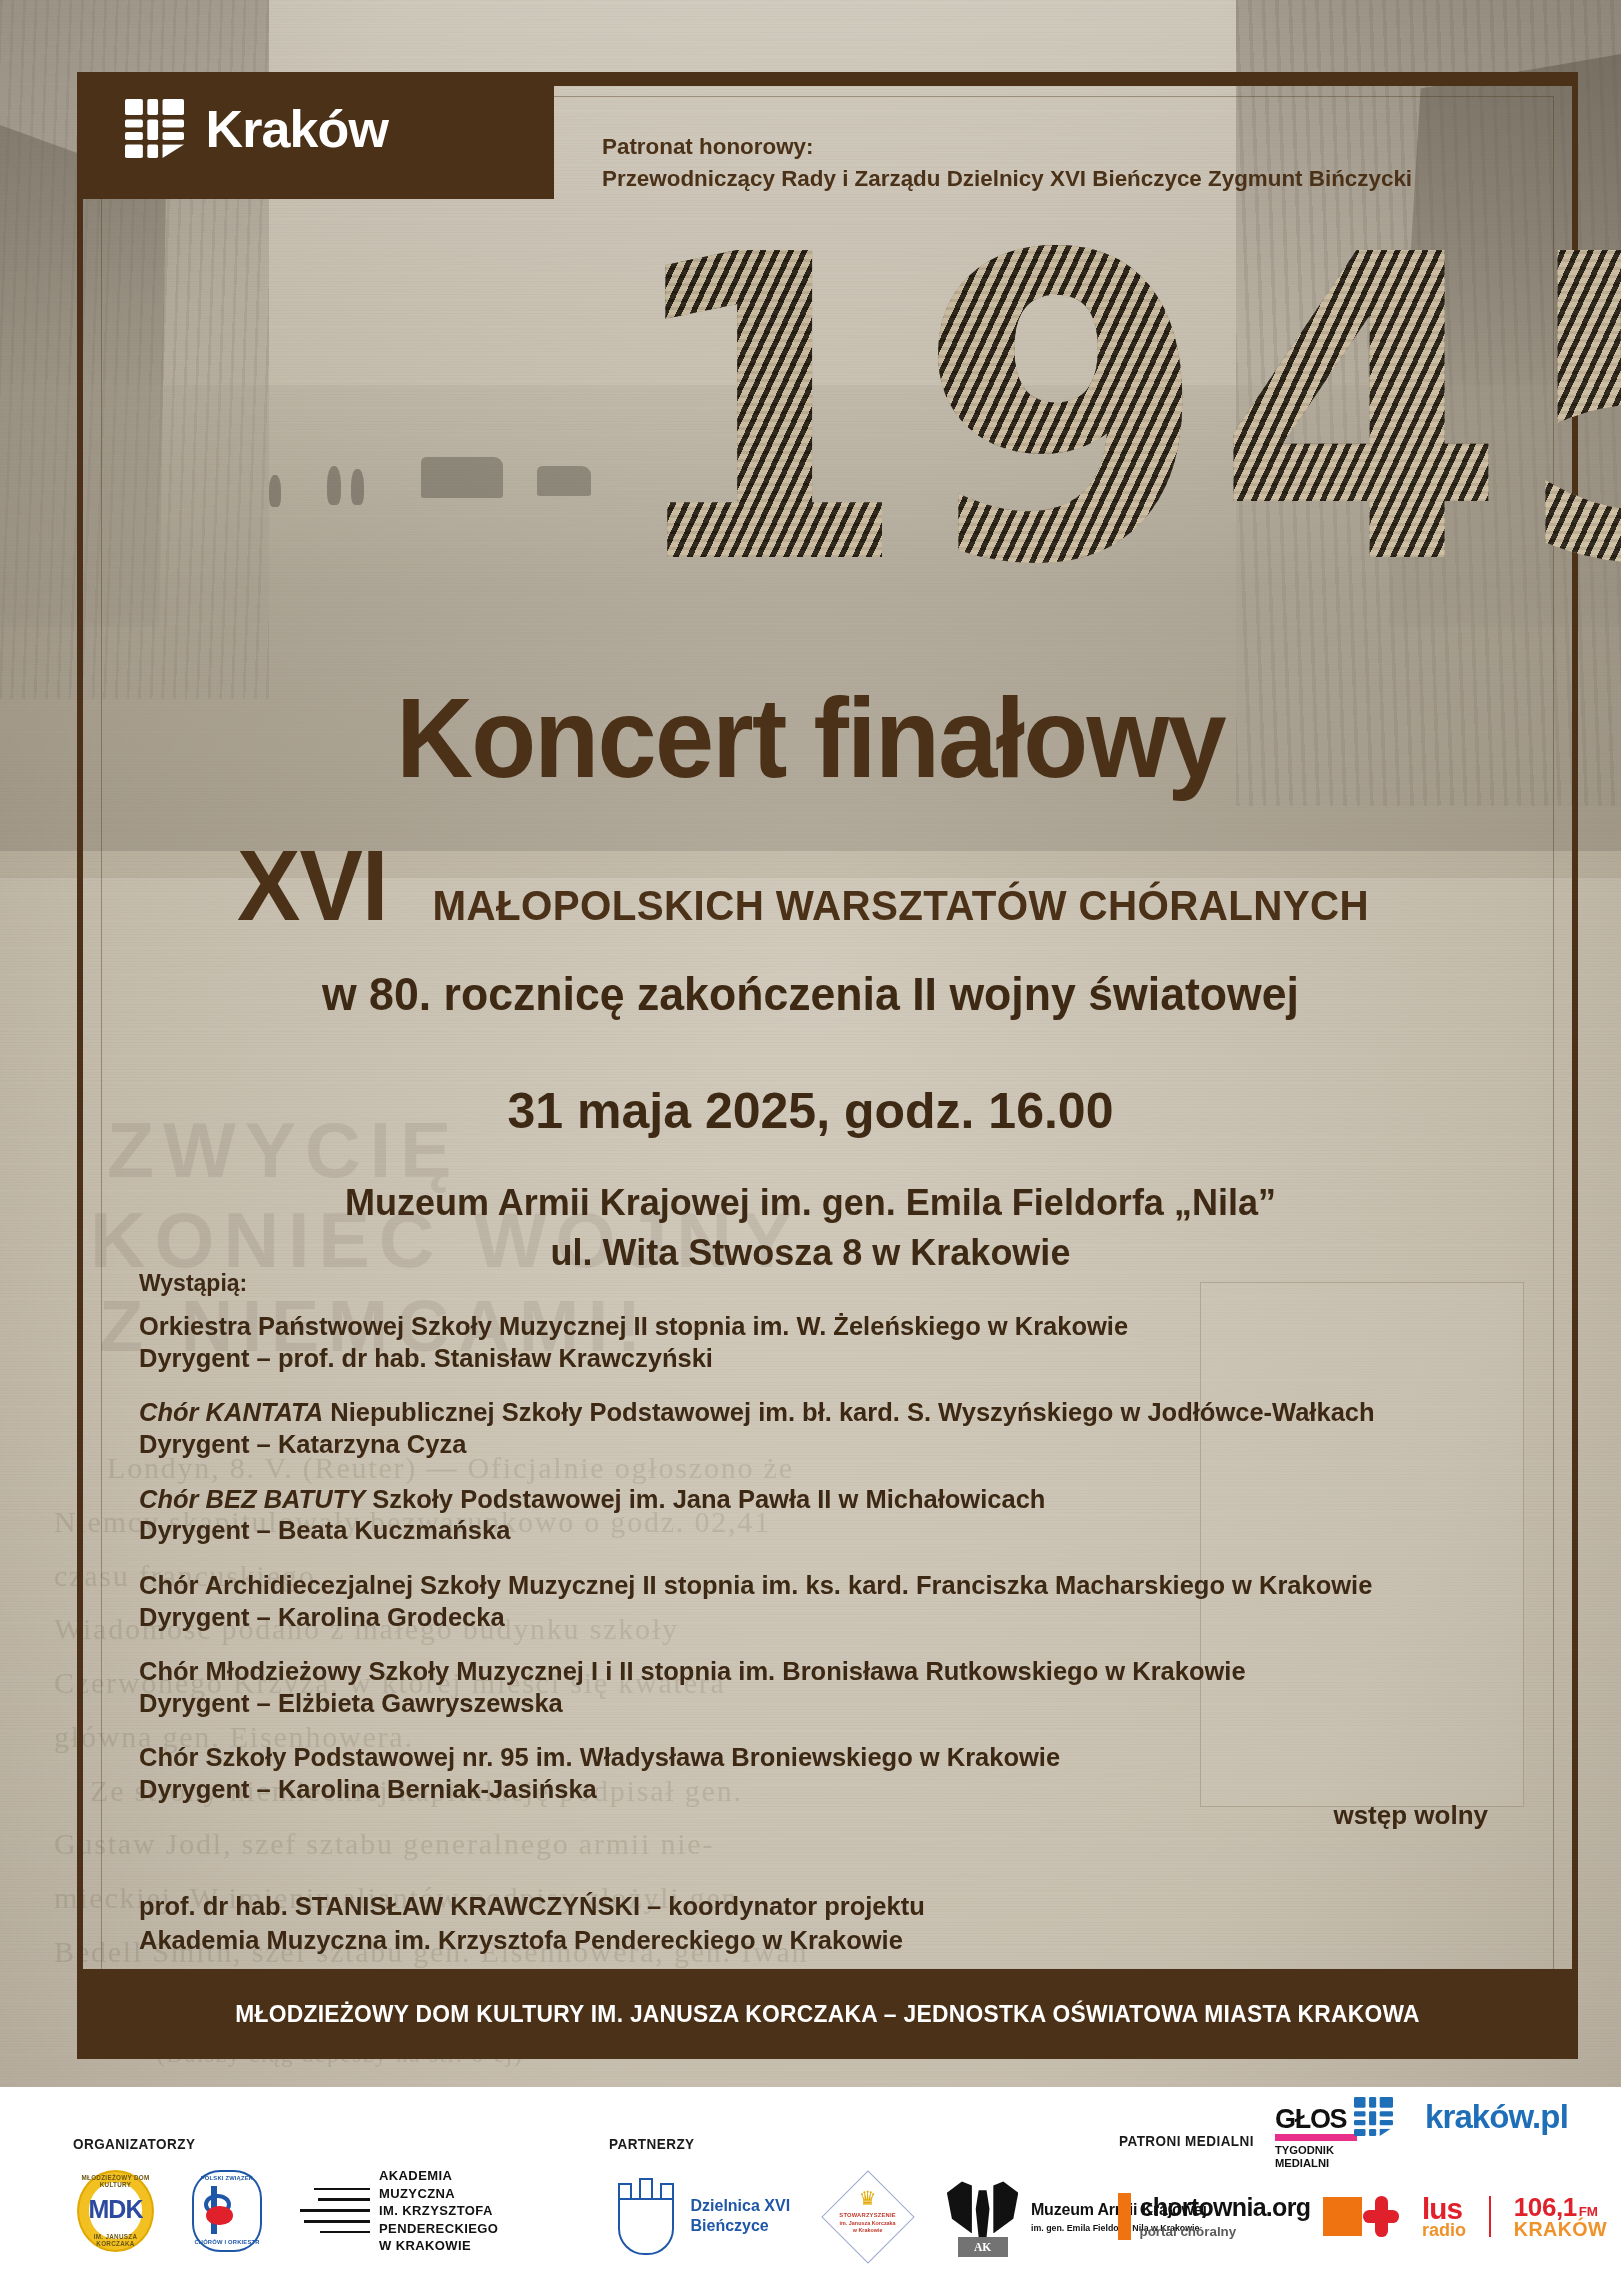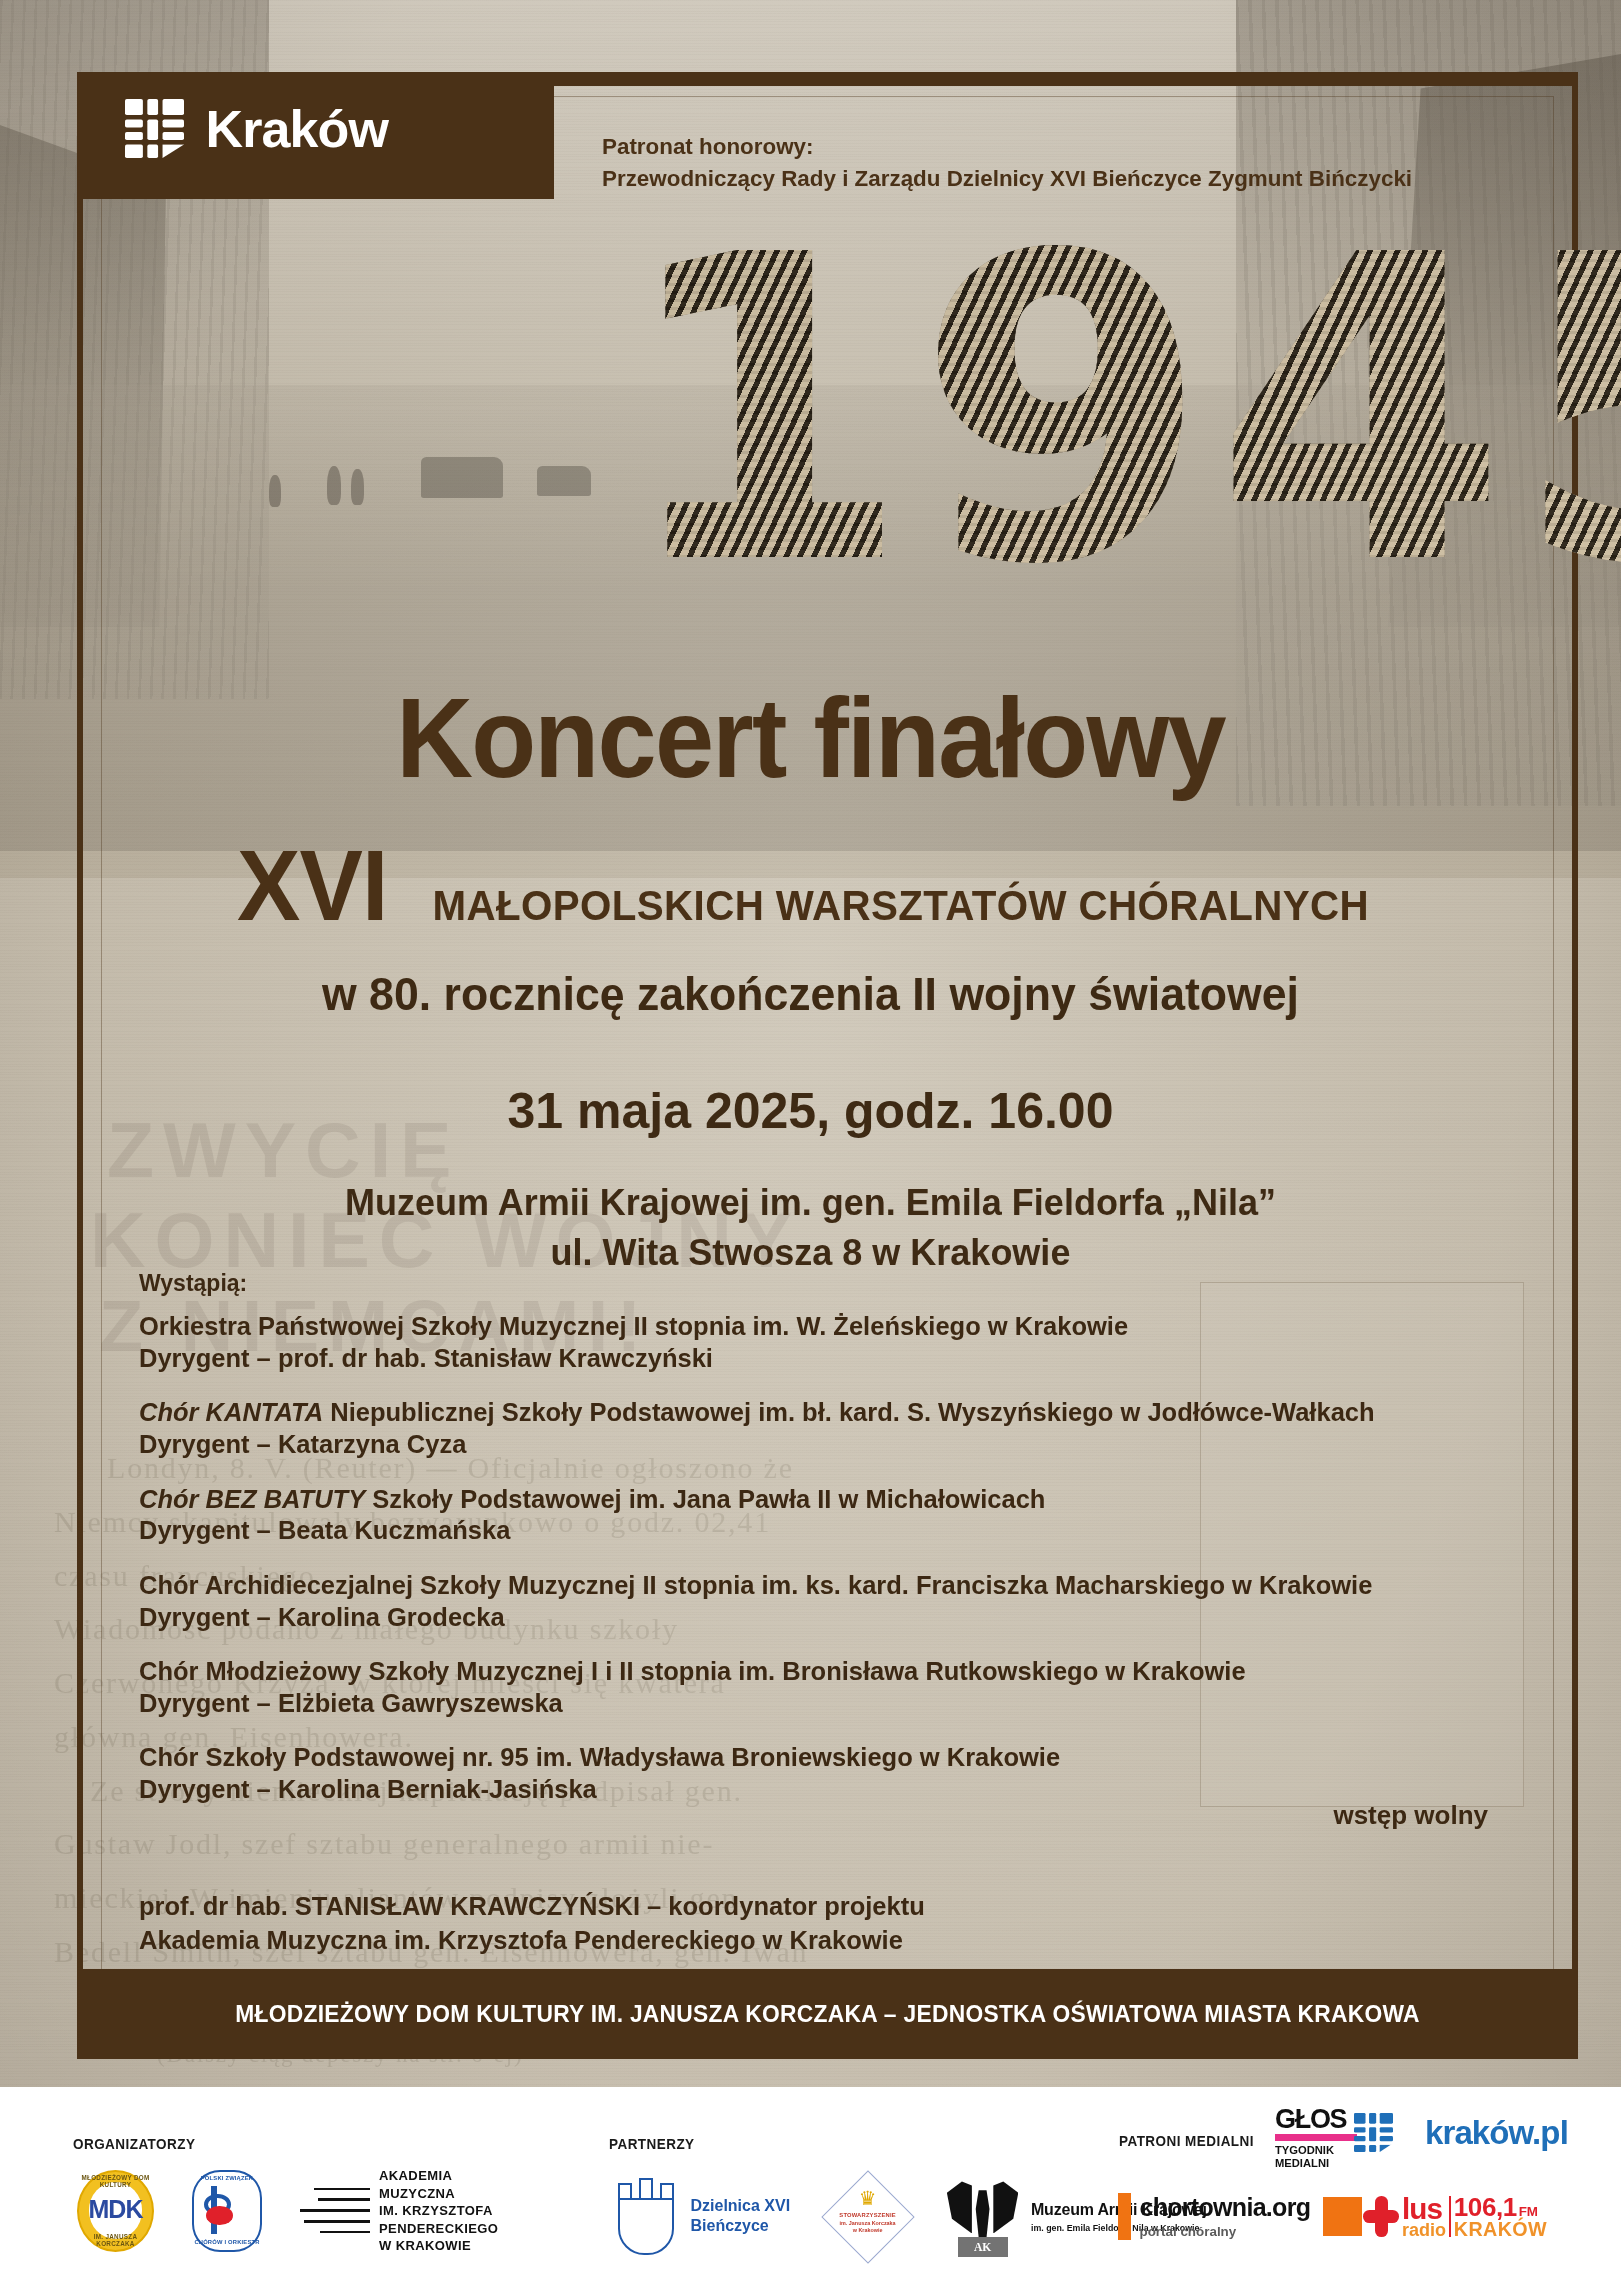--- a/index.html
+++ b/index.html
@@ -477,21 +477,21 @@
 
   
   .cho { display: flex; align-items: center; gap: 9px; }
   .cho-bar { width: 12.5px; height: 47px; background: #f07312; }
   .cho-txt { display: flex; flex-direction: column; }
   .cho-t1 { font-size: 25px; font-weight: 700; color: #111; letter-spacing: -0.7px; line-height: 1.05; }
   .cho-t2 { font-size: 13.4px; font-weight: 700; color: #5b5b5b; margin-top: 3.6px; }
   .cho-sq { width: 39px; height: 39px; background: #f07312; margin-left: 3.6px; }
 
   
-  .rp { display: flex; align-items: center; gap: 3px; }
+  .rp { display: flex; align-items: center; gap: 23px; }
   .rp-cross {
     position: relative; width: 36px; height: 41px;
   }
   .rp-cross i, .rp-cross b {
     position: absolute; background: #e0202a; border-radius: 6.3px; display: block;
   }
   .rp-cross i { left: 11.6px; top: 0; width: 13.4px; height: 41px; }
   .rp-cross b { left: 0; top: 13.4px; width: 36px; height: 13.4px; }
   .rp-w { font-size: 29.6px; font-weight: 700; color: #e0202a; letter-spacing: -0.9px; line-height: .95; }
   .rp-r { font-size: 18px; font-weight: 700; color: #f0922a; line-height: 1; margin-top: -1.8px; }
@@ -715,21 +715,21 @@
       </div>
     </div>
 
     <div class="glos" style="position:absolute;left:1275px;top:19.7px;">
       <div class="glos-w">GŁOS</div>
       <div class="glos-bar"></div>
       <div class="glos-s">TYGODNIK</div>
       <div class="glos-s">MEDIALNI</div>
     </div>
 
-    <div class="kpl" style="position:absolute;left:1354px;top:26px;gap:32px;">
+    <div class="kpl" style="position:absolute;left:1354px;top:10px;gap:32px;">
       <svg class="kpl-mark" viewBox="0 0 44 44">
         <rect x="0" y="0" width="13" height="12" rx="1.5" fill="#1f6fb8"></rect>
         <rect x="17" y="0" width="8" height="12" rx="1.5" fill="#1f6fb8"></rect>
         <rect x="29" y="0" width="15" height="12" rx="1.5" fill="#1f6fb8"></rect>
         <rect x="0" y="16" width="13" height="6" rx="1.5" fill="#1f6fb8"></rect>
         <rect x="29" y="16" width="15" height="6" rx="1.5" fill="#1f6fb8"></rect>
         <rect x="0" y="26" width="13" height="6" rx="1.5" fill="#1f6fb8"></rect>
         <rect x="17" y="16" width="8" height="16" rx="1.5" fill="#1f6fb8"></rect>
         <rect x="29" y="26" width="15" height="6" rx="1.5" fill="#1f6fb8"></rect>
         <rect x="0" y="36" width="13" height="8" rx="1.5" fill="#1f6fb8"></rect>

